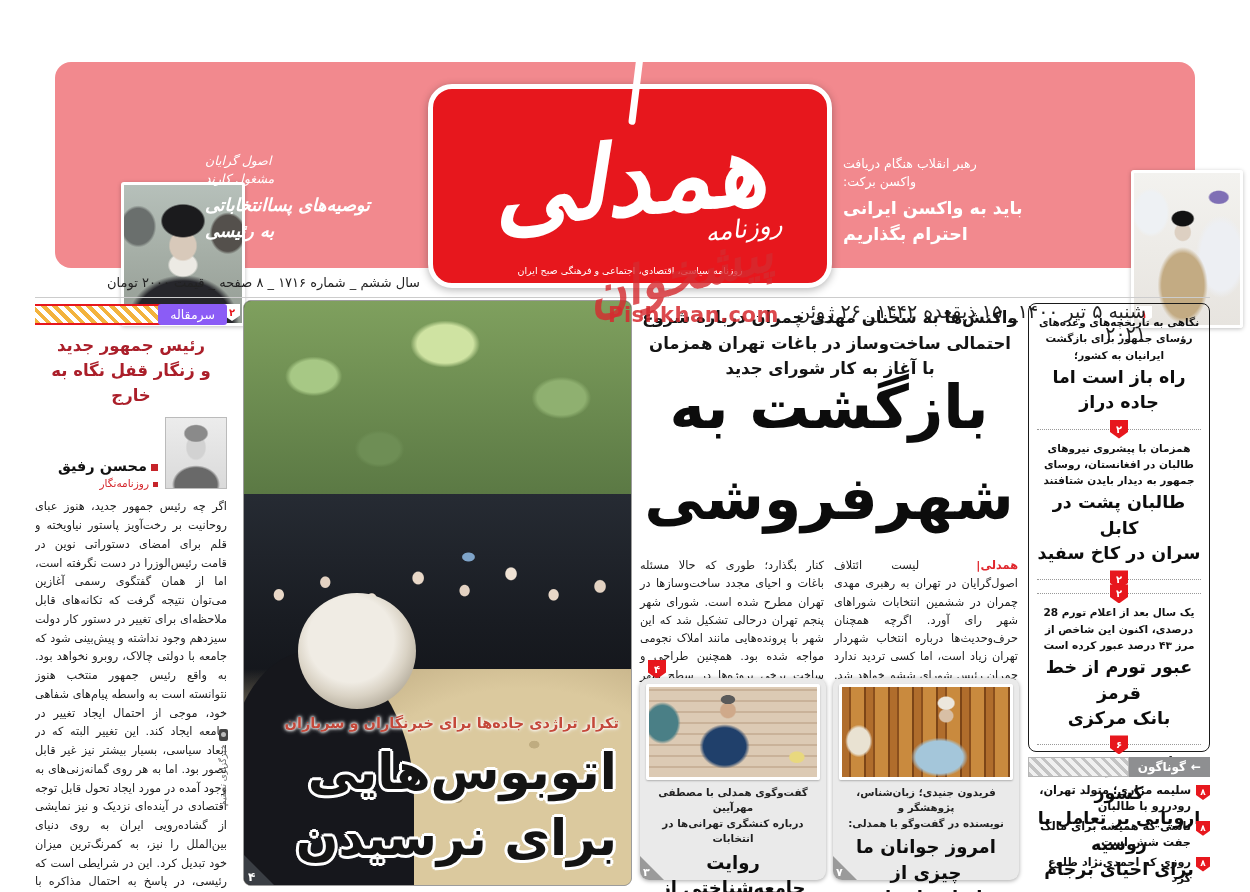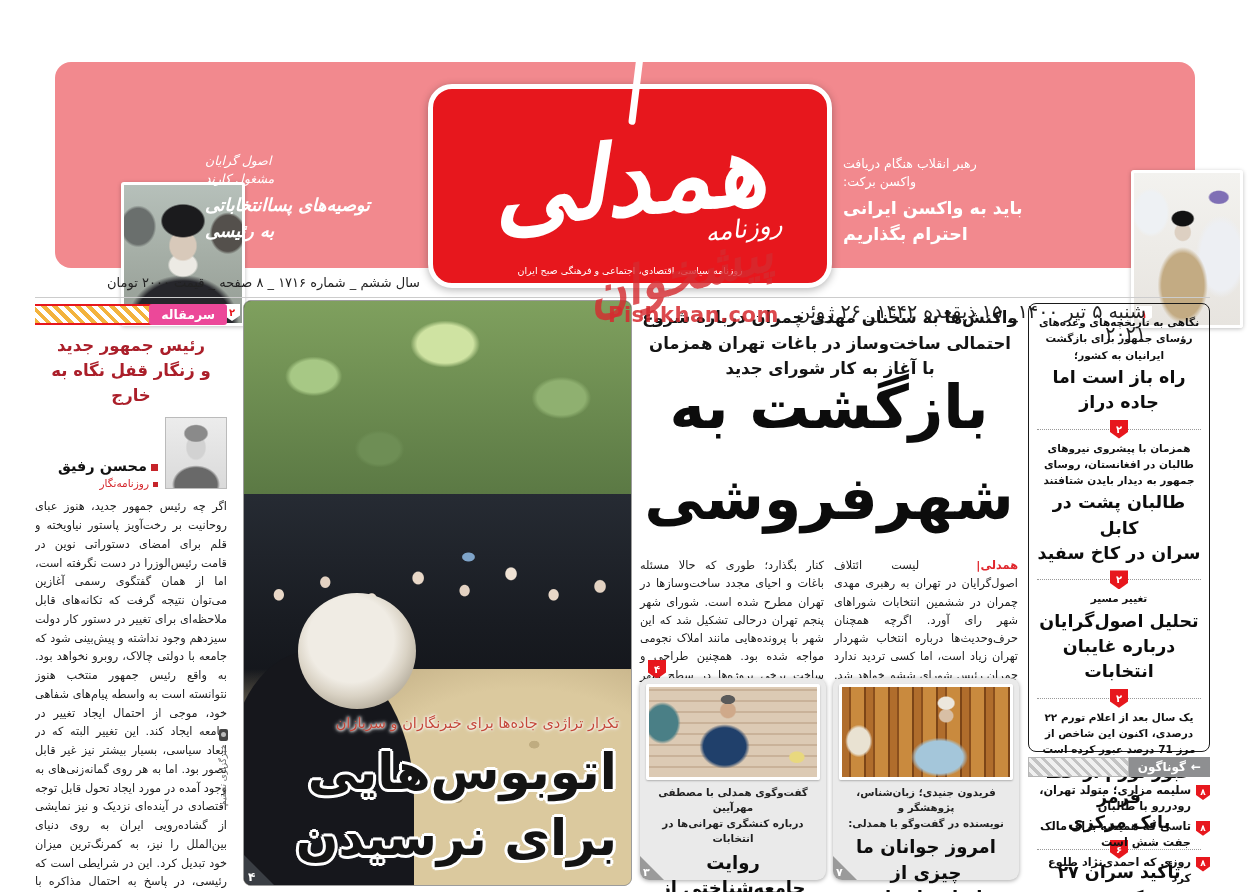--- a/index.html
+++ b/index.html
@@ -61,21 +61,21 @@
 
   
   .wm-fa { position:absolute; left:585px; top:244px; font-size:52px; font-weight:bold;
     font-style:italic; color:#d62a2f; opacity:.8; transform:rotate(-14deg); z-index:40; }
   .wm-en { position:absolute; left:608px; top:303px; font-size:21px; font-weight:bold;
     color:#d62a2f; opacity:.85; z-index:40; letter-spacing:.5px; direction:ltr; }
 
   
   .editorial { position:absolute; left:35px; top:304px; width:192px; height:588px; overflow:hidden; }
   .sec-head { display:flex; height:21px; align-items:stretch; }
-  .sec-label { background:#ec4899; color:#fff; font-weight:bold; font-size:12.5px;
+  .sec-label { background:#8b5cf6; color:#fff; font-weight:normal; font-size:12.5px;
     display:flex; align-items:center; padding:0 12px; border-radius:3px; z-index:2; }
   .sec-hatch { flex:1; border-top:2px solid #e7171d; border-bottom:2px solid #e7171d;
     background:repeating-linear-gradient(45deg,#f3b33d 0 4px,#fff 4px 8px); margin-right:-3px; }
   .ed-title { margin-top:9px; color:#ab1f2a; font-weight:bold; font-size:16.5px;
     text-align:center; line-height:1.5; }
   .author-row { margin-top:9px; display:flex; gap:7px; align-items:flex-end; }
   .author-photo { width:62px; height:72px; flex-shrink:0; border:1px solid #bbb;
     background:
       radial-gradient(18px 13px at 50% 22%, #8a8a8a 0 60%, transparent 70%),
       radial-gradient(15px 19px at 50% 42%, #d2d2d2 0 60%, transparent 70%),
@@ -112,21 +112,21 @@
     background:
       radial-gradient(8px 6px at 30% 40%, #b5a275 0 60%, transparent 70%),
       radial-gradient(9px 7px at 55% 60%, #b09c72 0 60%, transparent 70%),
       radial-gradient(8px 6px at 75% 35%, #bfac80 0 60%, transparent 70%),
       radial-gradient(85% 120% at 72% 75%, #dbc99e 0 55%, #c9b68c 72%, transparent 85%),
       linear-gradient(180deg,rgba(27,30,36,0) 0%, #c7b58c 38%, #d4c298 100%); }
   .f-head { position:absolute; left:14%; top:50%; width:118px; height:116px; border-radius:50%;
     background:radial-gradient(circle at 45% 40%, #f0ece4 0 45%, #d9d2c4 60%, #b8b0a0 75%, transparent 80%); }
   .f-body { position:absolute; left:-4%; top:60%; width:48%; height:46%;
     border-radius:45% 55% 0 0; background:#16171c; }
-  .mp-kicker { position:absolute; right:12px; top:414px; font-weight:normal; font-size:14.5px;
+  .mp-kicker { position:absolute; right:12px; top:414px; font-weight:bold; font-size:14.5px;
     color:#c4483a; text-shadow:0 0 3px #fff, 0 0 3px #fff, 0 0 5px #fff; z-index:3; }
   .mp-headline { position:absolute; right:14px; top:438px; text-align:right; font-weight:bold;
     font-size:50px; line-height:1.32; color:#141414; z-index:3;
     text-shadow:-3px 0 0 #fff,3px 0 0 #fff,0 -3px 0 #fff,0 3px 0 #fff,
       -2px -2px 0 #fff,2px -2px 0 #fff,-2px 2px 0 #fff,2px 2px 0 #fff; }
   .mp-fold { position:absolute; left:0; bottom:0; width:30px; height:30px; background:#3a3e44;
     clip-path:polygon(0 0,0 100%,100% 100%); z-index:4; }
   .mp-fold span { position:absolute; left:4px; bottom:1px; color:#fff; font-weight:bold; font-size:12px; }
   .photo-credit { position:absolute; left:218px; top:806px; transform:rotate(-90deg);
     transform-origin:left top; display:flex; align-items:center; gap:4px;
@@ -315,30 +315,25 @@
       <div class="pin">۲</div>
     </div>
     <div class="brief">
       <div class="b-kicker">همزمان با پیشروی نیروهای طالبان در افغانستان، روسای جمهور به دیدار بایدن شتافتند</div>
       <div class="b-headline preline">طالبان پشت در کابل
 سران در کاخ سفید</div>
     </div>
     <div class="b-sep">
       <div class="pin">۲</div>
     </div>
-    <div class="brief">
-      <div class="b-kicker">تغییر مسیر</div>
-      <div class="b-headline preline">تحلیل اصول‌گرایان
-درباره غایبان انتخابات</div>
-    </div>
     <div class="b-sep">
       <div class="pin">۲</div>
     </div>
     <div class="brief">
-      <div class="b-kicker">یک سال بعد از اعلام تورم ۲۲ درصدی، اکنون این شاخص از مرز 71 درصد عبور کرده است</div>
+      <div class="b-kicker">یک سال بعد از اعلام تورم 28 درصدی، اکنون این شاخص از مرز ۴۳ درصد عبور کرده است</div>
       <div class="b-headline preline">عبور تورم از خط قرمز
 بانک مرکزی</div>
     </div>
     <div class="b-sep">
       <div class="pin">۶</div>
     </div>
     <div class="brief">
       <div class="b-headline preline">تأکید سران ۲۷ کشور
 اروپایی بر تعامل با روسیه
 برای احیای برجام</div>

